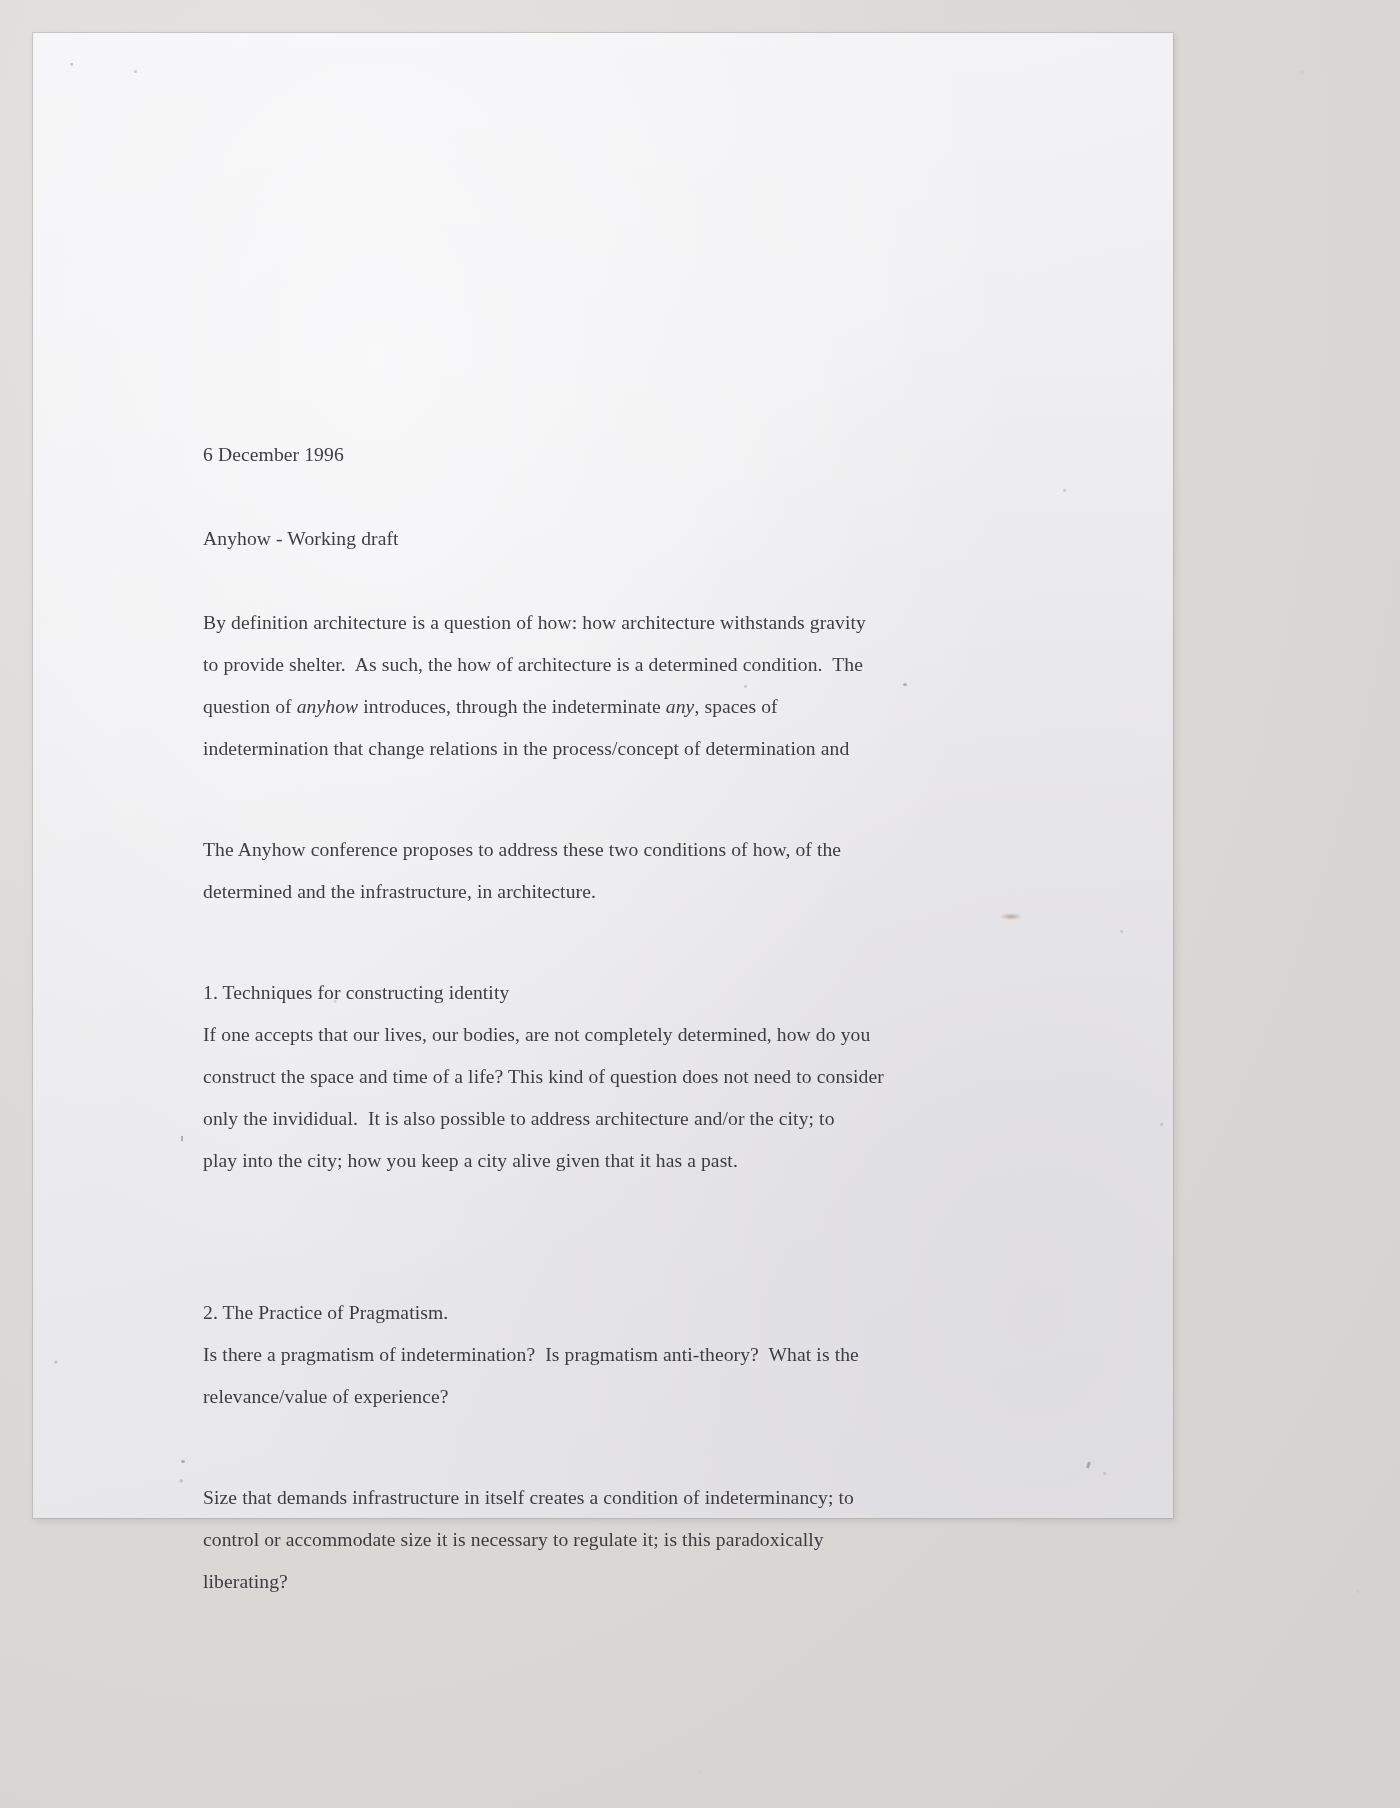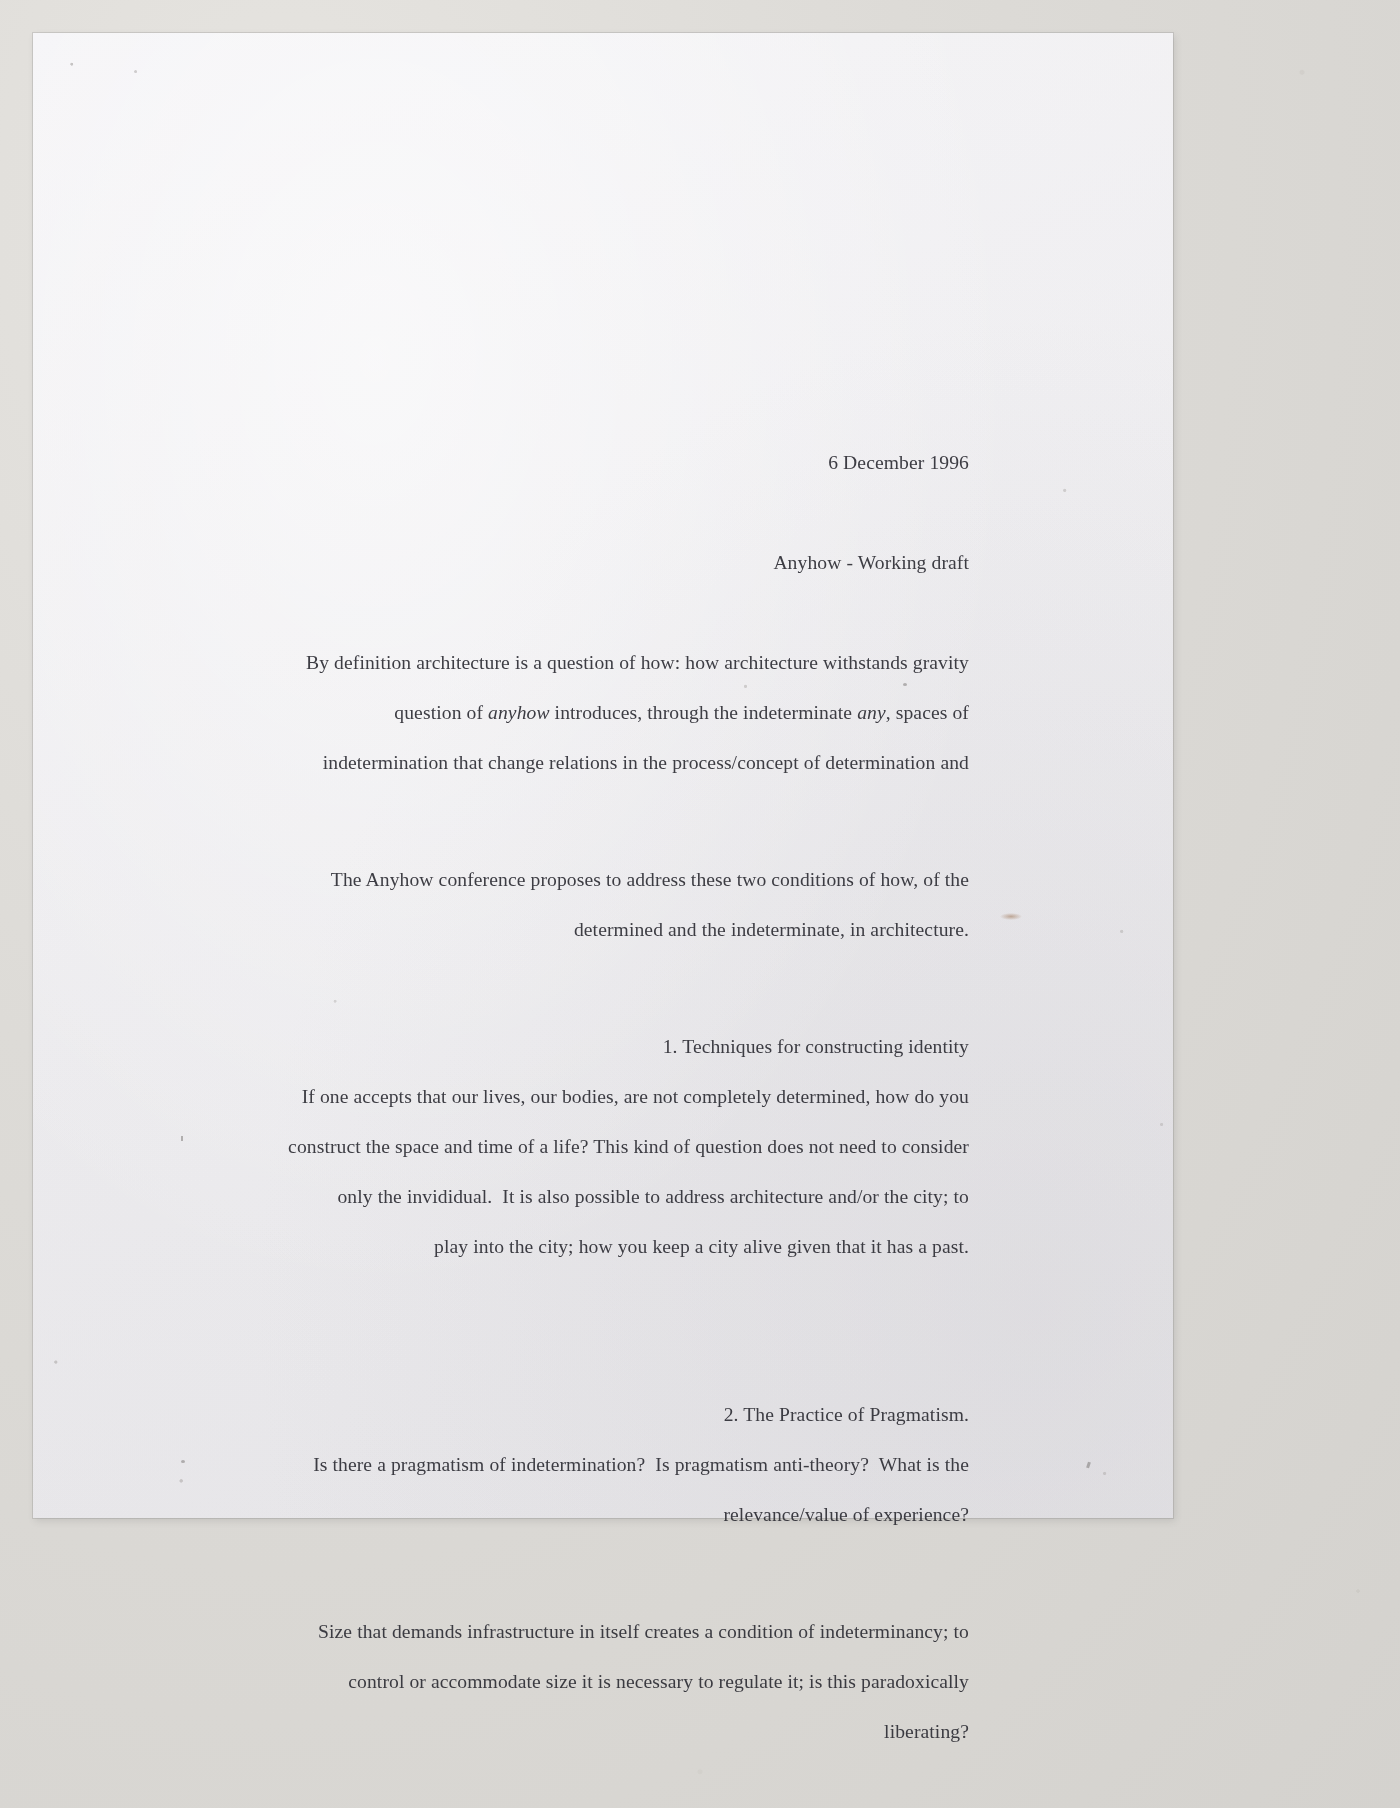--- a/index.html
+++ b/index.html
@@ -97,22 +97,21 @@
     font-size: 19.6px;
     line-height: 34px;
     letter-spacing: .1px;
     -webkit-font-smoothing: antialiased;
     
     filter: blur(.22px) contrast(1.04);
     opacity: .93;
   }
   .doc-line {
     white-space: pre-wrap;
-    margin: 16px;
-    text-align: right;
+    margin: 8px;
   }
   .blank-line { height: 34px; }
   .half-gap   { height: 17px; }
   em.emph {
     font-style: italic;
   }
   
   .stray-tick {
     position: absolute;
     background: rgba(95,90,88,.42);
@@ -137,30 +136,31 @@
   <div class="stray-tick" style="left:870px;top:650px;width:4px;height:3px;border-radius:50%;"></div>
 
   <div id="typescript">
     <div class="doc-line">6 December 1996</div>
     <div class="blank-line"></div>
     <div class="doc-line">Anyhow - Working draft</div>
     <div class="blank-line"></div>
 
     <div>
       <div class="doc-line"><span>By definition architecture is a question of how: how architecture withstands gravity</span></div>
+      <div class="doc-line"><span>to provide shelter.  As such, the how of architecture is a determined condition.  The</span></div>
       <div class="doc-line"><span>question of </span><em class="emph">anyhow</em><span> introduces, through the indeterminate </span><em class="emph">any</em><span>, spaces of</span></div>
       <div class="doc-line"><span>indetermination that change relations in the process/concept of determination and</span></div>
     </div>
 
     <div class="blank-line"></div>
     <div class="half-gap"></div>
 
     <div>
       <div class="doc-line"><span>The Anyhow conference proposes to address these two conditions of how, of the</span></div>
-      <div class="doc-line"><span>determined and the indeterminate, in architecture.</span></div>
+      <div class="doc-line"><span>determined and the infrastructure, in architecture.</span></div>
     </div>
 
     <div class="blank-line"></div>
     <div class="half-gap"></div>
 
     <div>
       <div class="doc-line">1. Techniques for constructing identity</div>
       <div class="doc-line"><span>If one accepts that our lives, our bodies, are not completely determined, how do you</span></div>
       <div class="doc-line"><span>construct the space and time of a life? This kind of question does not need to consider</span></div>
       <div class="doc-line"><span>only the invididual.  It is also possible to address architecture and/or the city; to</span></div>

